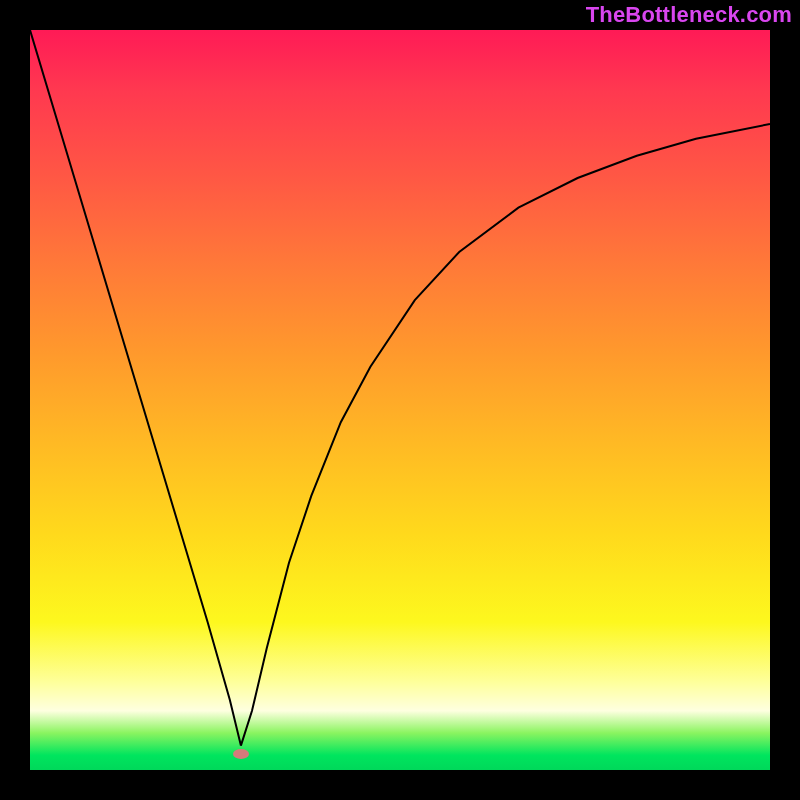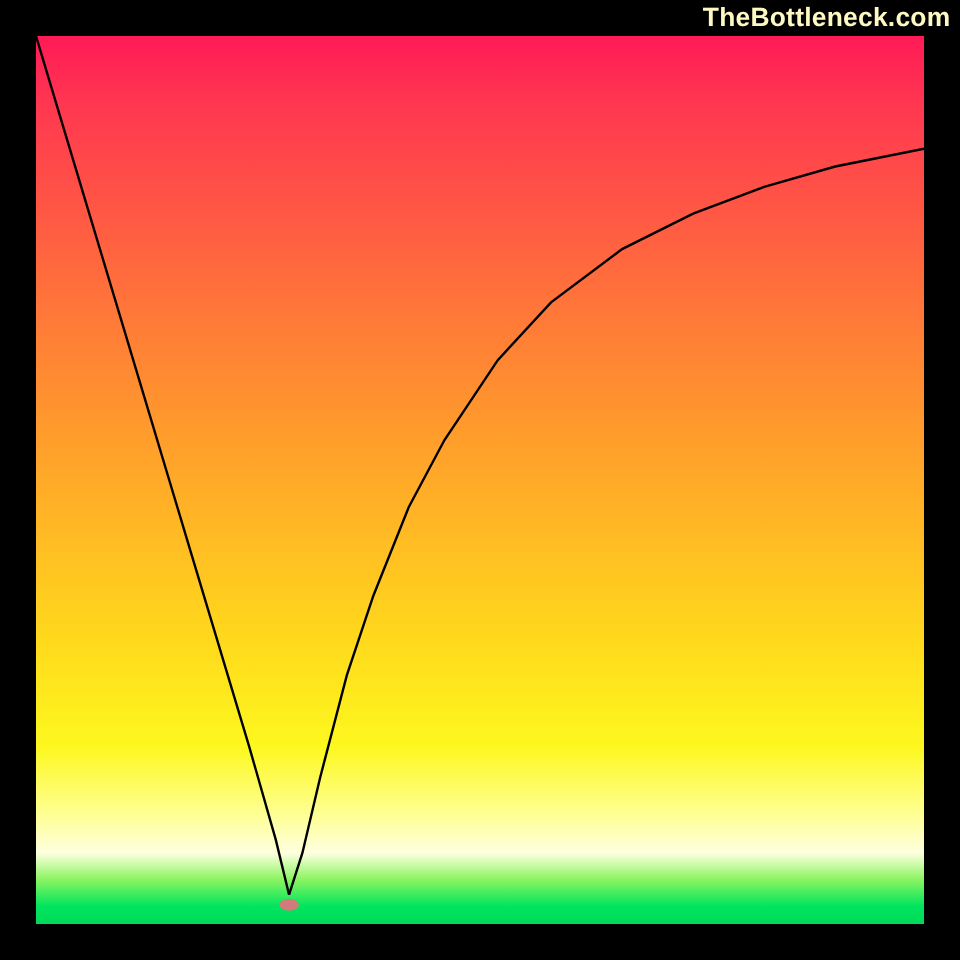--- a/index.html
+++ b/index.html
@@ -15,21 +15,21 @@
     width: 800px;
     height: 800px;
     background: #000;
   }
   .watermark {
     position: absolute;
     top: 0;
     right: 8px;
     height: 30px;
     line-height: 30px;
-    color: #fef9c3;
+    color: #d946ef;
     font-size: 22px;
     font-weight: 600;
     letter-spacing: 0.2px;
     z-index: 3;
   }
   .plot-area {
     position: absolute;
     left: 30px;
     top: 30px;
     width: 740px;

